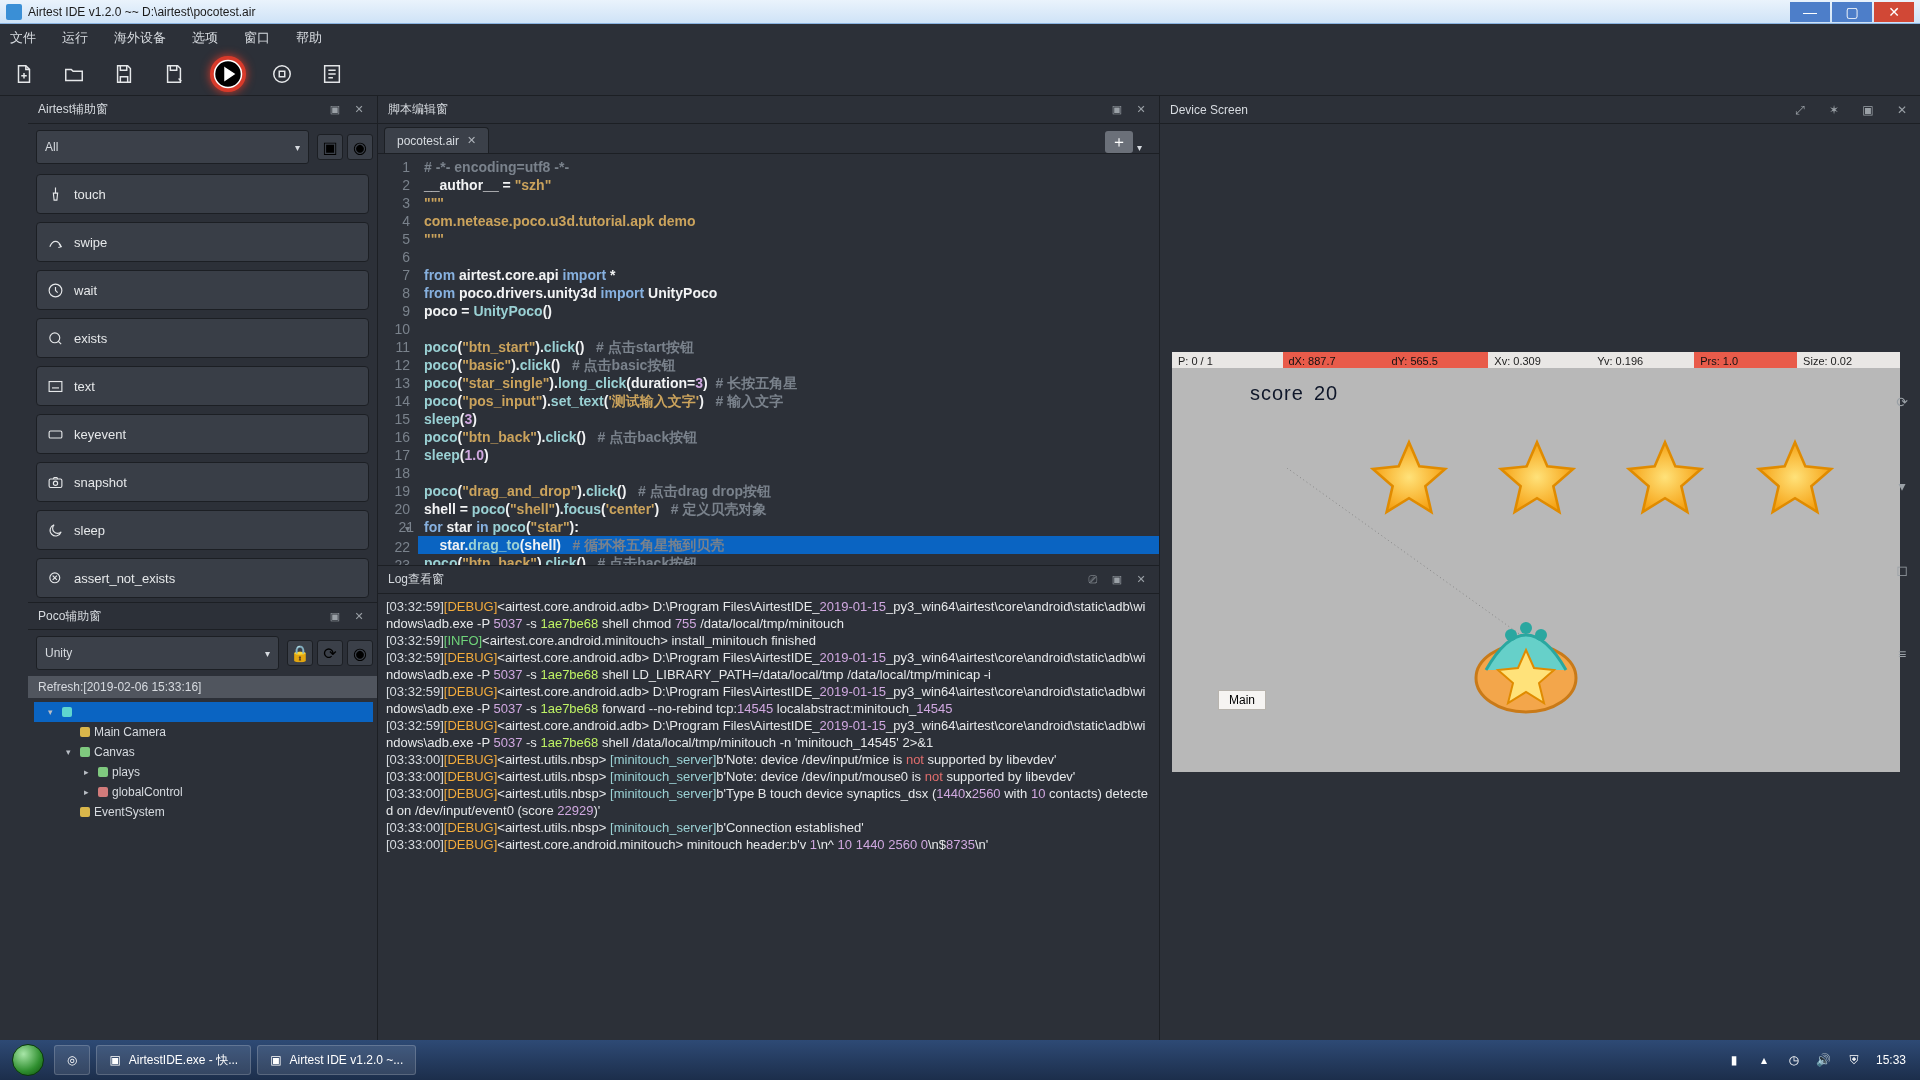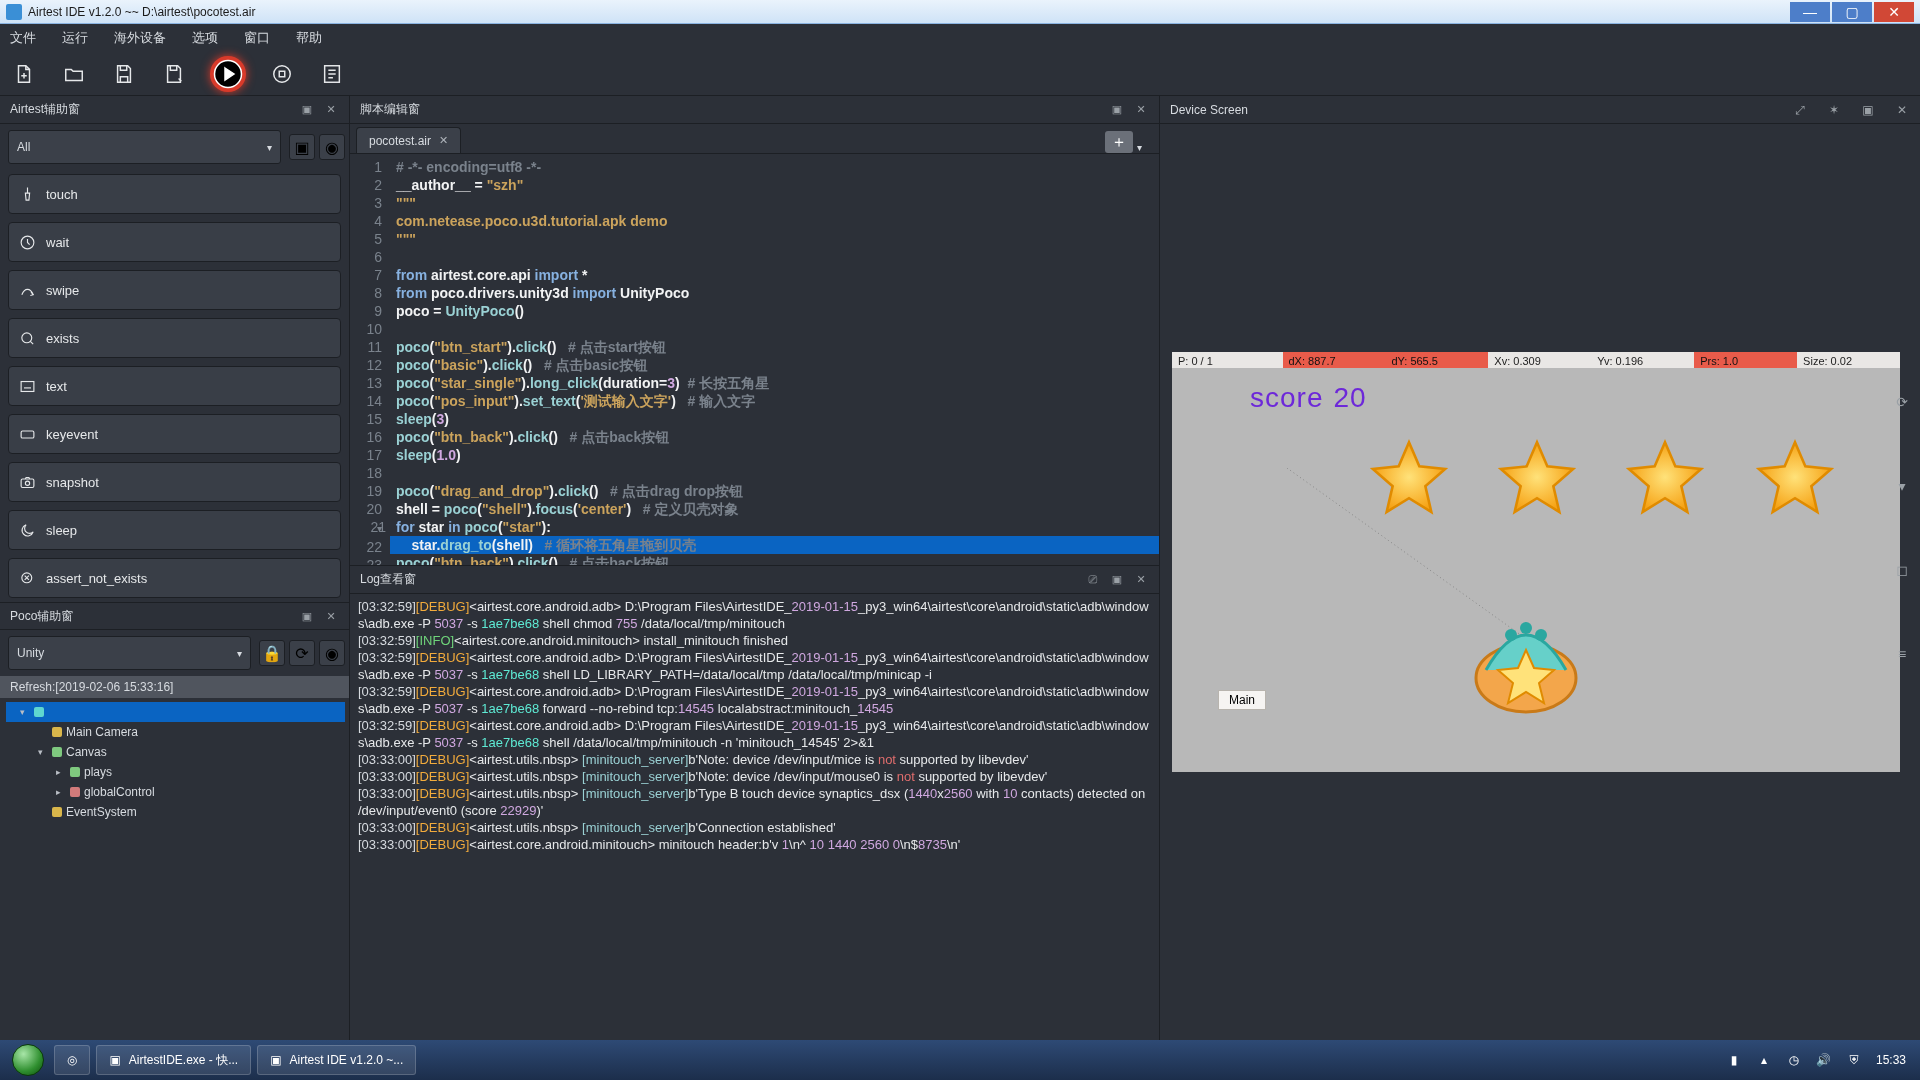--- a/index.html
+++ b/index.html
@@ -16,21 +16,21 @@
 
 .dark-shell { flex:1; background:#2c3038; display:flex; flex-direction:column; }
 .menubar { height:28px; display:flex; align-items:center; padding:0 10px; gap:26px; color:#d7dbe0; font-size:13px; }
 .toolbar { height:44px; display:flex; align-items:center; padding:0 10px; gap:22px; border-bottom:1px solid #1c1f24; }
 .toolbar .tbtn { width:28px; height:28px; display:flex; align-items:center; justify-content:center; color:#e6e8ea; }
 .toolbar .tbtn svg { width:22px; height:22px; stroke:#e6e8ea; stroke-width:1.6; fill:none; }
 .toolbar .run-hl { width:36px; height:36px; border-radius:50%; background:#d83a2a; display:flex; align-items:center; justify-content:center; box-shadow:0 0 10px #d83a2a; }
 .toolbar .run-hl svg { stroke:#fff; }
 
 
-.main { flex:1; display:flex; min-height:0; }
+.main { flex:1; display:flex; min-height:0;margin-left:28px; }
 .panel { display:flex; flex-direction:column; background:#2c3038; border-right:1px solid #1c1f24; }
 .panel-header { height:28px; display:flex; align-items:center; padding:0 10px; color:#d7dbe0; font-size:12px; background:#2c3038; border-bottom:1px solid #1c1f24; }
 .panel-header .spacer { flex:1; }
 .panel-header .hbtn { width:16px; height:16px; color:#9aa0a6; margin-left:8px; font-size:11px; display:flex; align-items:center; justify-content:center; }
 
 
 .leftcol { width:350px; }
 .combo { margin:6px 8px; height:34px; background:#3b4049; border:1px solid #1c1f24; border-radius:3px; display:flex; align-items:center; padding:0 8px; color:#d7dbe0; font-size:12px; }
 .combo .caret { margin-left:auto; font-size:10px; }
 .combo-row { display:flex; align-items:center; }
@@ -65,31 +65,31 @@
 .code .hl { background:#0a64c2; }
 .c-kw { color:#87b1e0; } .c-st { color:#cba35c; } .c-fn { color:#9ad1d4; } .c-cm { color:#7a828c; } .c-nu { color:#d0a8e0; }
 .fold { display:inline-block; width:8px; color:#7a828c; font-size:10px; margin-left:-12px; }
 
 
 .centerstack { display:flex; flex-direction:column; height:100%; }
 .editor-wrap { flex:0 0 auto; height:470px; display:flex; flex-direction:column; border-bottom:1px solid #1c1f24; }
 .log-wrap { flex:1; display:flex; flex-direction:column; min-height:0; }
 .log { flex:1; overflow:hidden; font-family:Consolas,monospace; font-size:13px; line-height:17px; color:#e6e8ea; padding:4px 8px; background:#2c3038; white-space:pre-wrap; word-break:break-all; }
 .l-ts { color:#d7dbe0; } .l-lv { color:#f2ab3c; } .l-lvI { color:#6fd47a; } .l-src { color:#e6e8ea; }
-.l-num { color:#d0a8e0; } .l-hex { color:#5eead4; } .l-tag { color:#9ad1d4; } .l-err { color:#e06d6d; }
+.l-num { color:#d0a8e0; } .l-hex { color:#bef264; } .l-tag { color:#9ad1d4; } .l-err { color:#e06d6d; }
 
 
 .rightcol { width:760px; border-right:none; }
 .device-viewport { flex:1; position:relative; background:#2c3038; display:flex; align-items:flex-start; justify-content:flex-start; }
 .phone-screen { position:absolute; left:12px; top:244px; width:728px; height:404px; background:#b8b8b8; }
 .infobar { position:absolute; left:12px; top:228px; width:728px; height:18px; display:flex; font-size:11px; color:#222; }
 .infobar span { display:inline-flex; align-items:center; padding:0 6px; height:18px; }
 .infobar .seg-w { background:#e9e7e5; }
 .infobar .seg-r { background:#e85b4a; color:#111; }
-.score { position:absolute; left:78px; top:14px; font-size:28px; font-family:Arial; color:#6d28d9; letter-spacing:1px; }
+.score { position:absolute; left:78px; top:14px; font-size:20px; font-family:Arial; color:#0f172a; letter-spacing:1px; }
 .score .num { margin-left:10px; }
 .star { position:absolute; width:86px; height:86px; }
 .star svg { width:100%; height:100%; }
 .shell { position:absolute; left:294px; top:232px; width:120px; height:120px; }
 .backbtn { position:absolute; left:46px; top:322px; padding:2px 10px; font-size:12px; background:#f6f4f2; border:1px solid #b8b4ae; }
 .drag-line { position:absolute; left:105px; top:100px; width:260px; height:180px; pointer-events:none; }
 .side-icons { position:absolute; right:8px; top:268px; display:flex; flex-direction:column; gap:64px; }
 .side-icons .sbtn { width:20px; height:20px; color:#9aa0a6; font-size:14px; display:flex; align-items:center; justify-content:center; }
 .panel-corner { display:flex; gap:10px; margin-left:auto; }
 .panel-corner .hbtn { font-size:12px; }
@@ -193,31 +193,31 @@
         </div>
         <div class="at-list">
           <div class="at-item">
               <svg viewBox="0 0 24 24">
                 <path d="M12 2v8M9 10h6l-1 10h-4z"></path>
               </svg>
               <span>touch</span>
             </div>
           <div class="at-item">
               <svg viewBox="0 0 24 24">
+                <path d="M4 18c4-10 12-10 16 0"></path>
+                <path d="M17 14l3 4-4 1"></path>
+              </svg>
+              <span>swipe</span>
+            </div>
+          <div class="at-item">
+              <svg viewBox="0 0 24 24">
                 <circle cx="12" cy="12" r="9"></circle>
                 <path d="M12 7v5l3 3"></path>
               </svg>
               <span>wait</span>
-            </div>
-          <div class="at-item">
-              <svg viewBox="0 0 24 24">
-                <path d="M4 18c4-10 12-10 16 0"></path>
-                <path d="M17 14l3 4-4 1"></path>
-              </svg>
-              <span>swipe</span>
             </div>
           <div class="at-item">
               <svg viewBox="0 0 24 24">
                 <circle cx="11" cy="11" r="7"></circle>
                 <path d="M20 20l-4-4"></path>
               </svg>
               <span>exists</span>
             </div>
           <div class="at-item">
               <svg viewBox="0 0 24 24">

